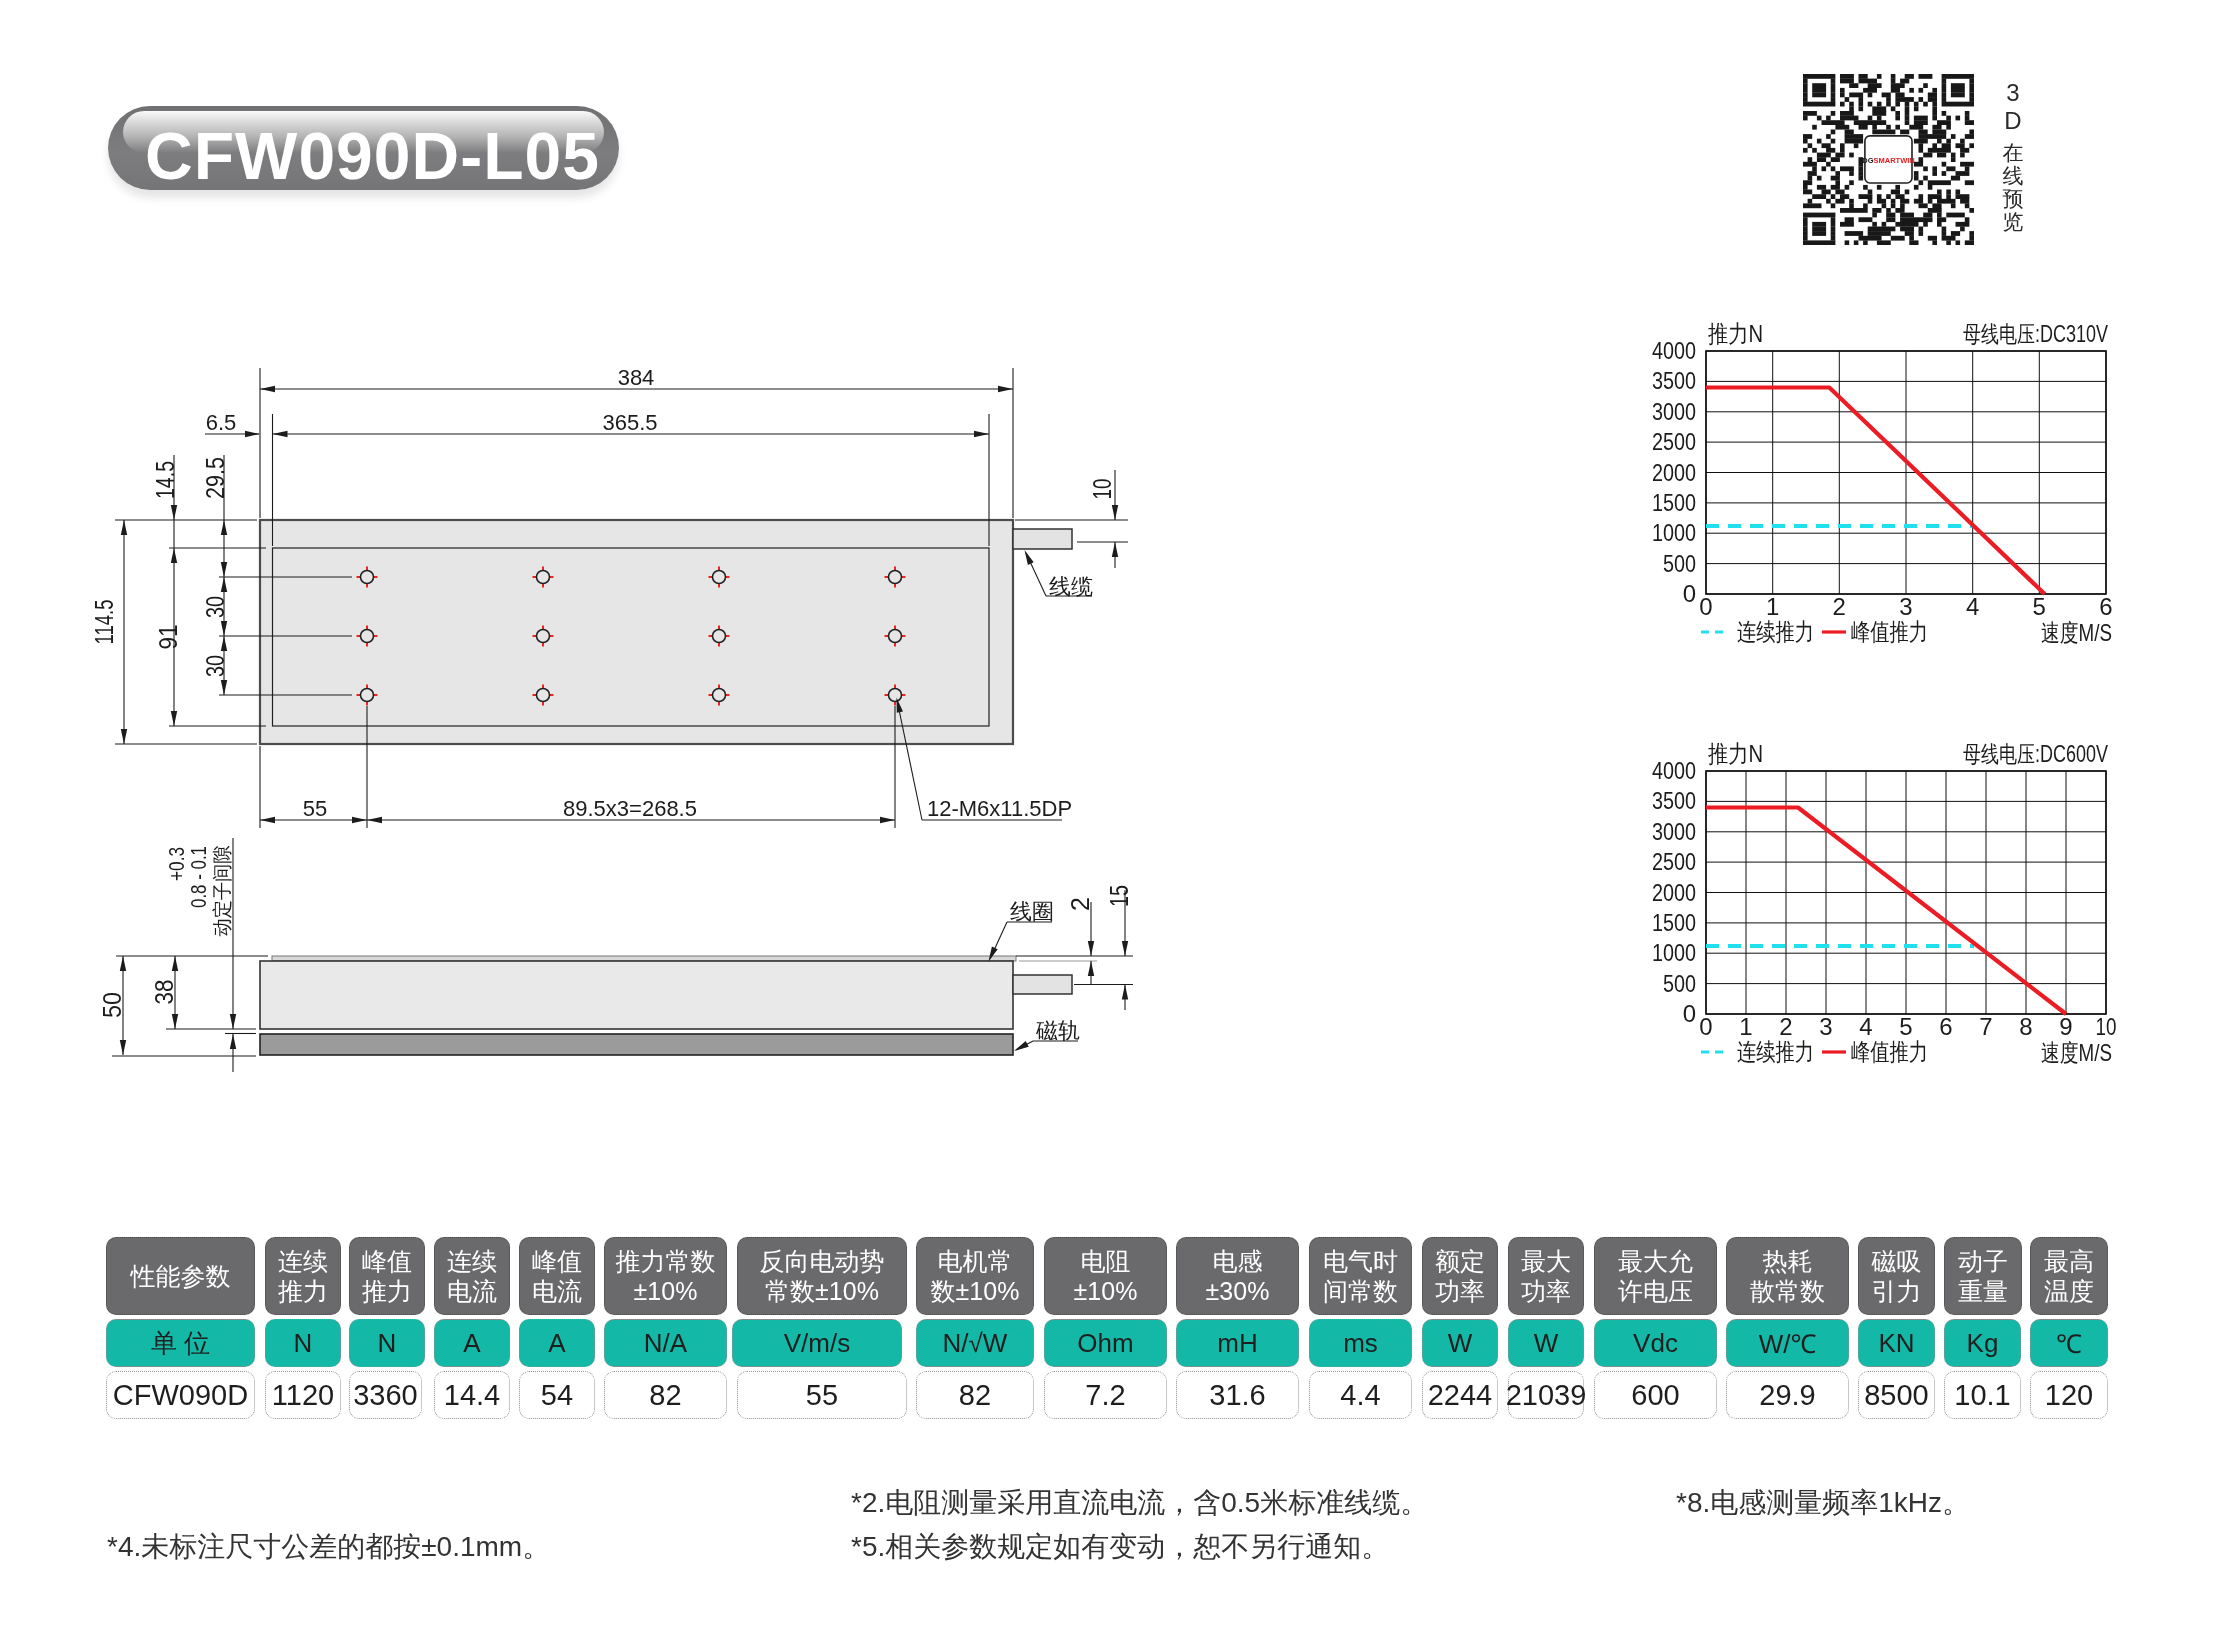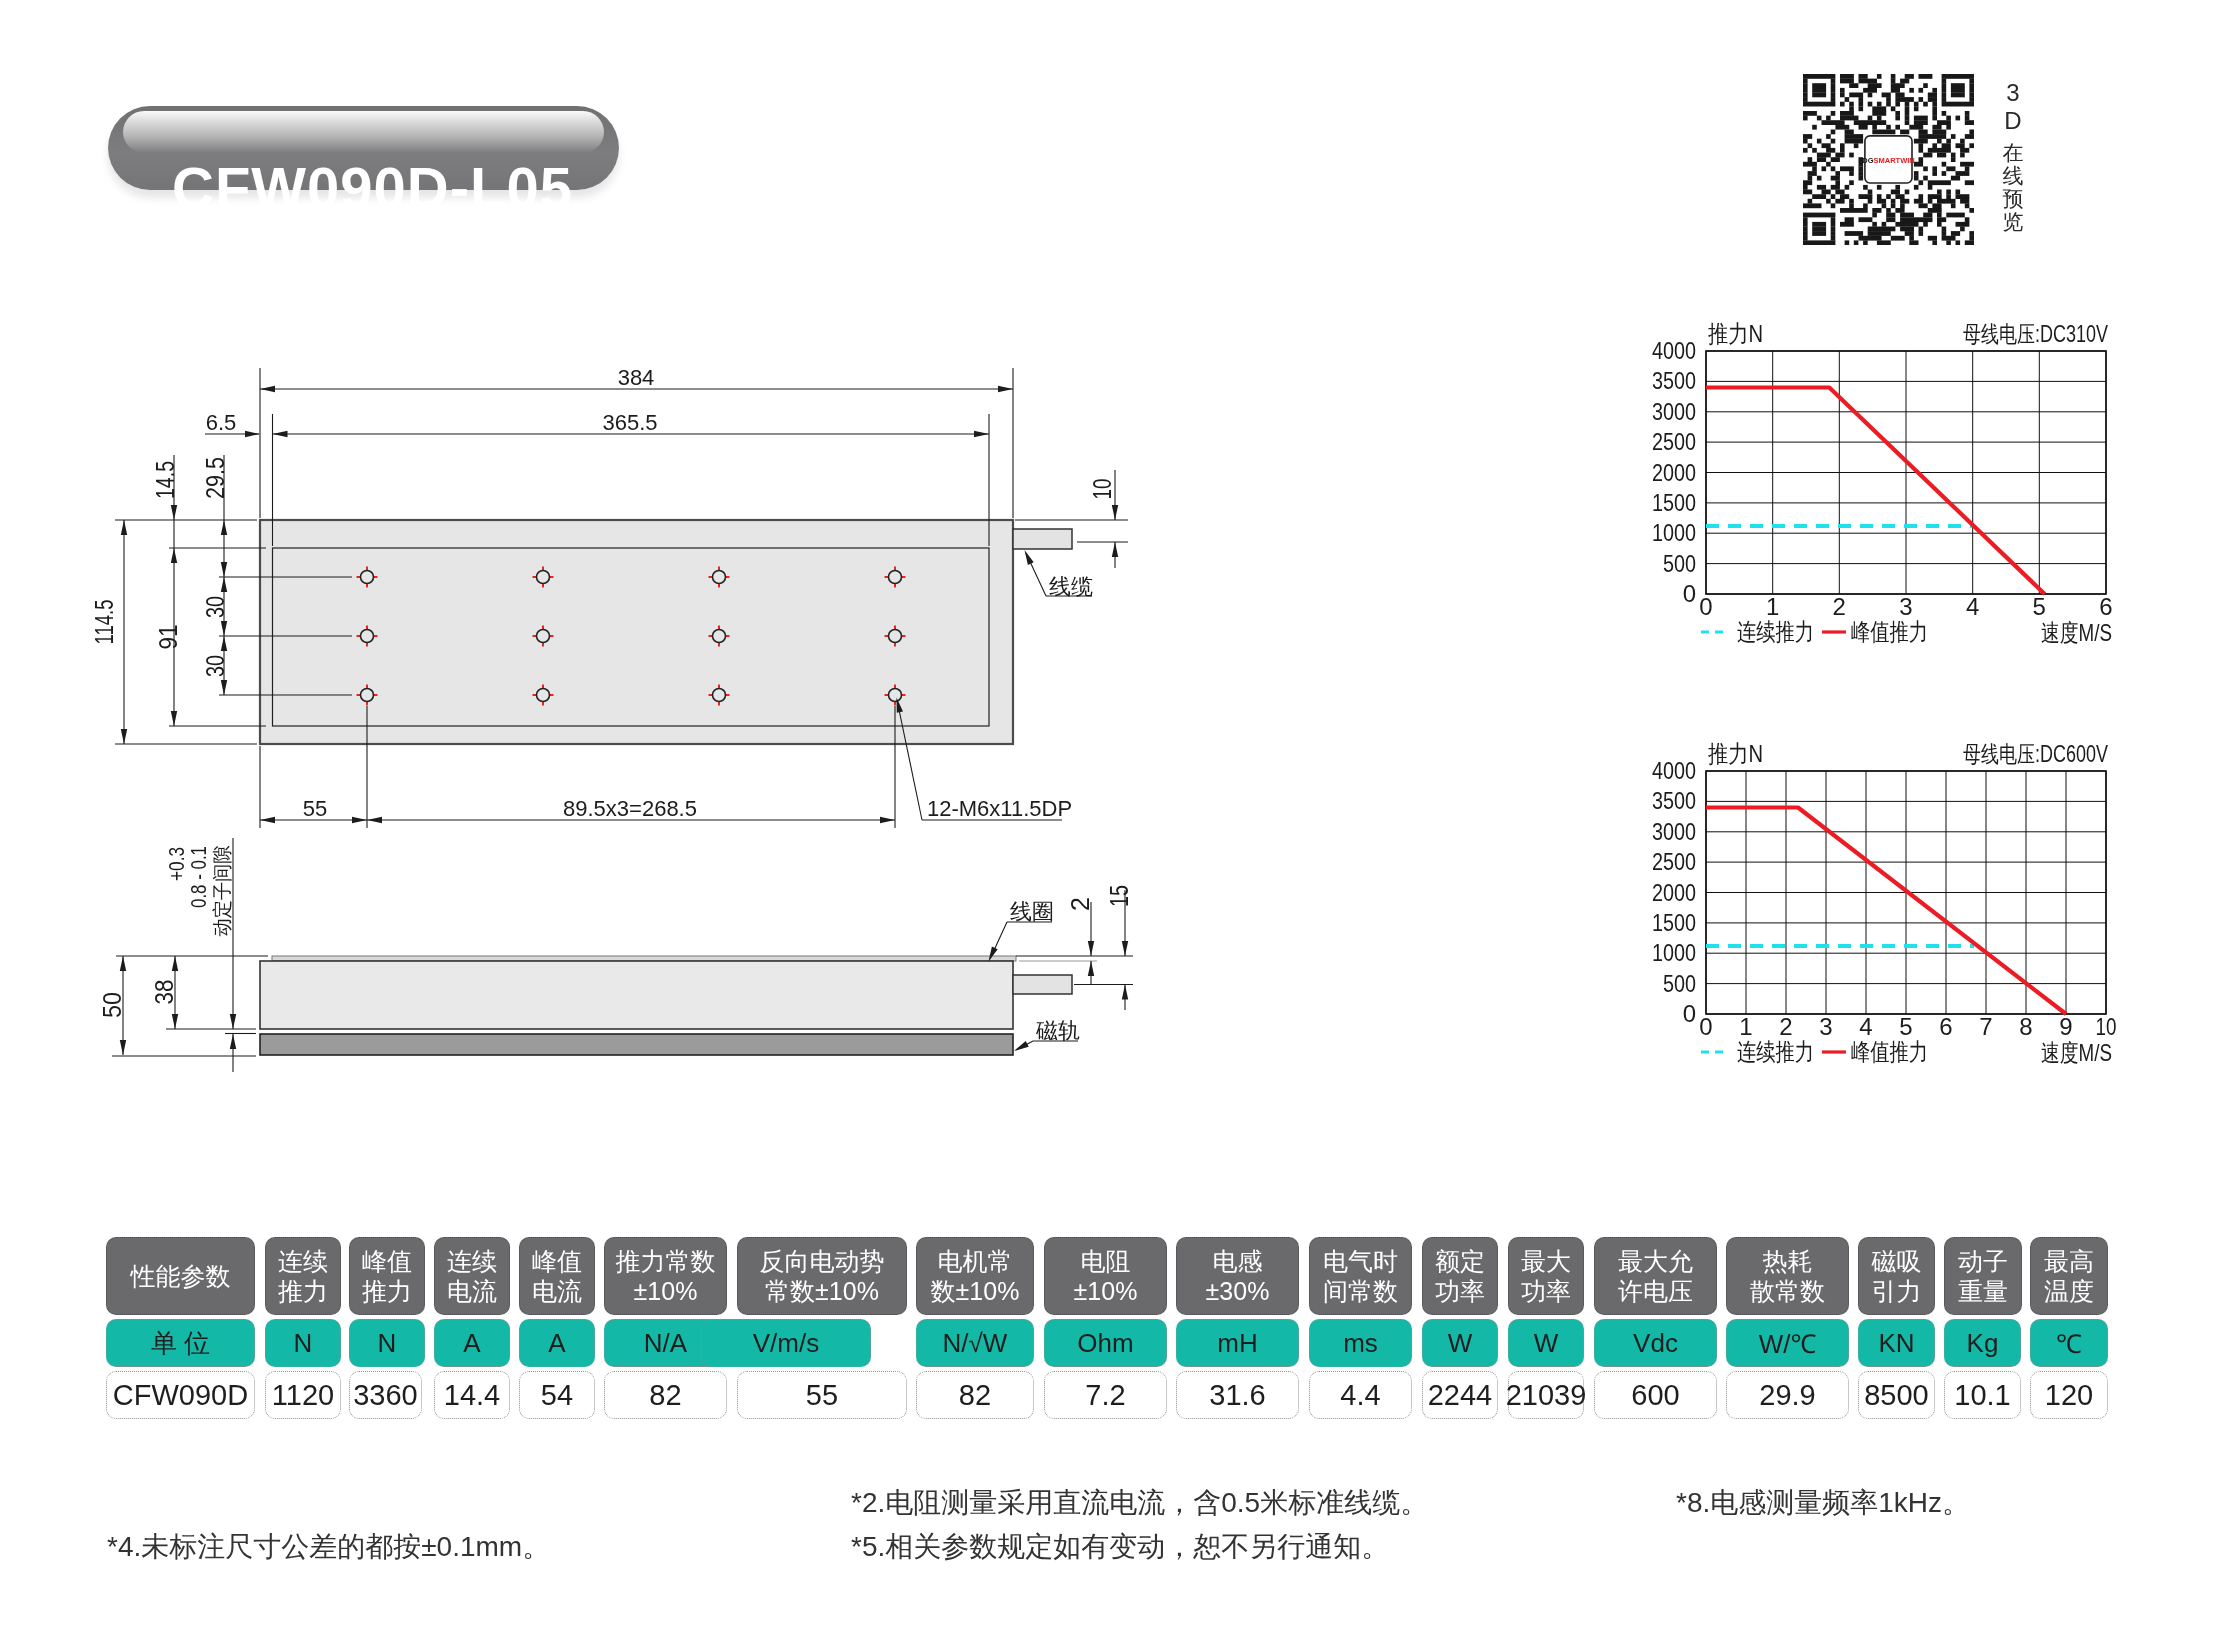--- a/index.html
+++ b/index.html
@@ -2,21 +2,21 @@
 <html><head><meta charset="utf-8">
 <style>
 * { margin:0; padding:0; box-sizing:border-box; }
 html,body { width:2222px; height:1642px; background:#fff; font-family:"Liberation Sans", sans-serif; }
 #page { position:relative; width:2222px; height:1642px; overflow:hidden; }
 #pill { position:absolute; left:108px; top:106px; width:511px; height:84px; border-radius:42px;
   background:linear-gradient(180deg,#707072 0%,#7d7d7f 55%,#757577 100%);
   box-shadow:0 8px 9px rgba(0,0,0,0.10); }
 #pill .gloss { position:absolute; left:15px; right:15px; top:5px; height:42px; border-radius:21px;
   background:linear-gradient(180deg,rgba(255,255,255,0.96) 0%,rgba(255,255,255,0.45) 60%,rgba(255,255,255,0) 100%); }
-#pill .t { position:absolute; width:100%; text-align:center; top:12px; font-size:58px; font-weight:bold; color:#fff; letter-spacing:1px; padding-left:18px;margin-top:36px; }
+#pill .t { position:absolute; width:100%; text-align:center; top:12px; font-size:66px; font-weight:bold; color:#fff; letter-spacing:1px; padding-left:18px; }
 #qr3d { position:absolute; left:2000px; top:79px; width:26px; font-size:24px; color:#2a2a2a; text-align:center; line-height:28px;}
 #qr3d2 { position:absolute; left:2000px; top:141px; width:26px; font-size:21px; color:#2a2a2a; text-align:center; line-height:23px;}
 .th,.tu,.tv { position:absolute; text-align:center; }
 .th { top:1237px; height:78px; background:#6a6a6c; color:#fff; border-radius:10px; font-size:25px; line-height:30px;
   display:flex; align-items:center; justify-content:center; border:1px dotted #4a4a4a;}
 .tu { top:1319px; height:48px; background:#14b8a6; border:1.5px dotted #8f8f8f; border-radius:10px; font-size:26px; color:#1e1e1e;
   display:flex; align-items:center; justify-content:center; }
 .tv { top:1371px; height:48px; background:#fff; border:1.5px dotted #8f8f8f; border-radius:10px; font-size:29px; color:#1e1e1e;
   display:flex; align-items:center; justify-content:center; }
 .fn { position:absolute; font-size:28px; color:#333; }
@@ -614,21 +614,21 @@
     <div class="th" style="left:434px;width:76px">连续<br>电流</div>
     <div class="tu" style="left:434px;width:76px">A</div>
     <div class="tv" style="left:434px;width:76px">14.4</div>
     <div class="th" style="left:519px;width:76px">峰值<br>电流</div>
     <div class="tu" style="left:519px;width:76px">A</div>
     <div class="tv" style="left:519px;width:76px">54</div>
     <div class="th" style="left:604px;width:123px">推力常数<br>±10%</div>
     <div class="tu" style="left:604px;width:123px">N/A</div>
     <div class="tv" style="left:604px;width:123px">82</div>
     <div class="th" style="left:737px;width:170px">反向电动势<br>常数±10%</div>
-    <div class="tu" style="left:701px;width:170px">V/m/s</div>
+    <div class="tu" style="left:732px;width:170px">V/m/s</div>
     <div class="tv" style="left:737px;width:170px">55</div>
     <div class="th" style="left:916px;width:118px">电机常<br>数±10%</div>
     <div class="tu" style="left:916px;width:118px">N/√W</div>
     <div class="tv" style="left:916px;width:118px">82</div>
     <div class="th" style="left:1044px;width:123px">电阻<br>±10%</div>
     <div class="tu" style="left:1044px;width:123px">Ohm</div>
     <div class="tv" style="left:1044px;width:123px">7.2</div>
     <div class="th" style="left:1176px;width:123px">电感<br>±30%</div>
     <div class="tu" style="left:1176px;width:123px">mH</div>
     <div class="tv" style="left:1176px;width:123px">31.6</div>

